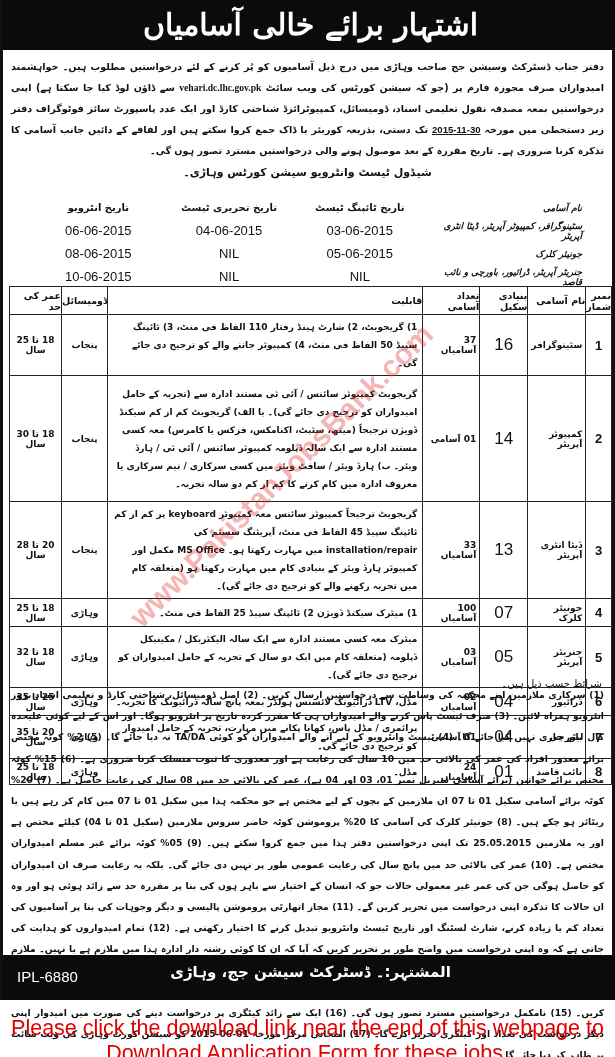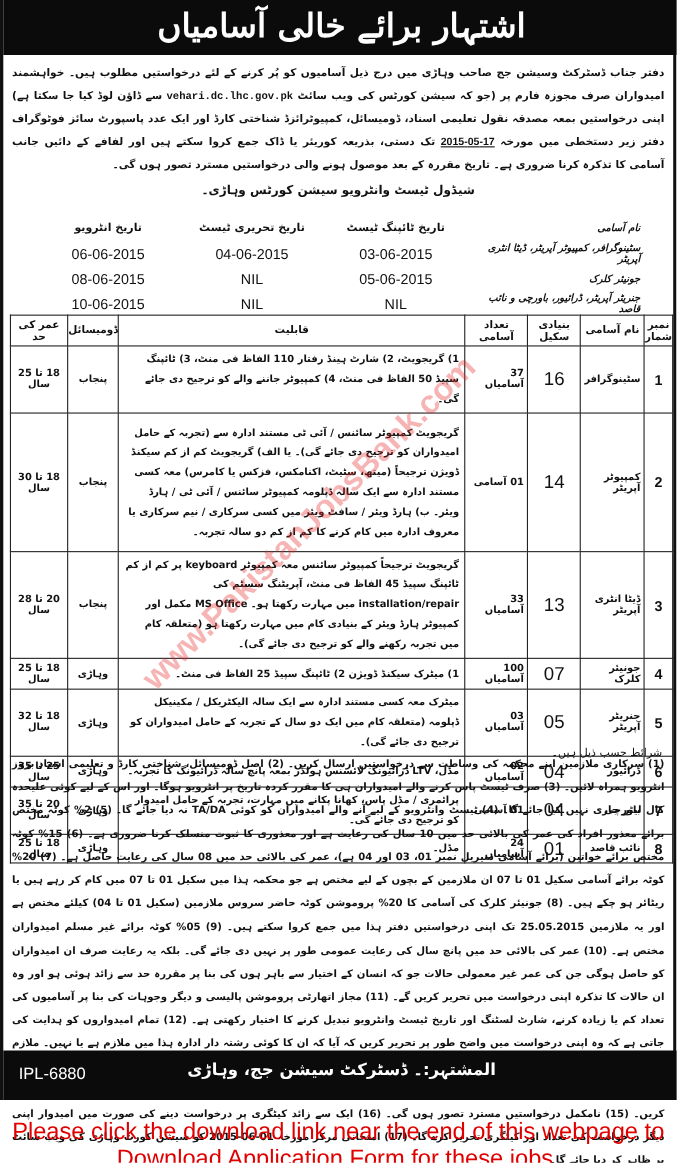--- a/index.html
+++ b/index.html
@@ -1,30 +1,30 @@
 <!DOCTYPE html>
 <html><head>
 <meta charset="utf-8">
 <style>
   *{box-sizing:border-box;margin:0;padding:0;}
   body{width:615px;height:1057px;background:#fff;font-family:"DejaVu Sans",sans-serif;color:#111;overflow:hidden;position:relative;}
   .ad{position:absolute;left:0;top:0;width:615px;height:1000px;background:#fff;border-left:3px solid #111;border-right:3px solid #111;}
   .banner{position:absolute;left:0;top:0;width:615px;height:50px;background:#0b0b0b;color:#fff;text-align:center;font-family:"DejaVu Serif",serif;font-size:30px;font-weight:bold;line-height:50px;direction:rtl;}
   .intro{position:absolute;left:8px;right:8px;top:56px;direction:rtl;text-align:justify;font-size:9.6px;line-height:21px;font-weight:bold;}
   .intro .u{text-decoration:underline;font-family:"Liberation Sans",sans-serif;}
-  .intro .url{font-family:Liberation Mono, monospace;}
+  .intro .url{font-family:Liberation Serif, serif;}
   .sched-title{position:absolute;left:0;right:0;top:166px;text-align:center;direction:rtl;font-size:11px;font-weight:bold;}
   .sched{position:absolute;left:30px;right:30px;top:196px;}
   .sched-row{display:flex;direction:rtl;height:23px;align-items:center;}
   .sched-row span{flex:1;text-align:center;font-family:"Liberation Sans",sans-serif;font-size:13px;}
   .sched-row span.nm{flex:1.2;text-align:right;font-family:"DejaVu Sans",sans-serif;font-size:9px;font-weight:bold;font-style:italic;}
   .sched-head span{font-family:"DejaVu Sans",sans-serif;font-size:10px;font-weight:bold;}
   table.jobs{position:absolute;left:6px;top:286px;width:603px;border-collapse:collapse;direction:rtl;}
   table.jobs td,table.jobs th{border:1px solid #222;vertical-align:middle;font-size:9px;}
-  table.jobs th{height:28px;font-weight:bold;font-size:9.5px;text-align:center;}
+  table.jobs th{height:28px;font-weight:bold;font-size:9.5px;text-align:right;}
   table.jobs td.no{width:21px;text-align:center;font-family:"Liberation Sans",sans-serif;font-size:13px;font-weight:bold;}
   table.jobs td.nm{width:47px;text-align:right;padding:2px 3px;font-weight:bold;}
   table.jobs td.sc{width:48px;text-align:center;font-family:"Liberation Sans",sans-serif;font-size:17px;}
   table.jobs td.ps{width:57px;text-align:right;padding:2px 3px;font-weight:bold;}
   table.jobs td.q{text-align:right;padding:3px 5px;line-height:18px;font-weight:bold;margin-left:16px;}
   table.jobs td.dm{width:34px;text-align:center;font-weight:bold;margin-top:40px;}
   table.jobs td.ag{width:52px;text-align:center;font-weight:bold;}
   .terms-title{position:absolute;right:10px;top:678px;direction:rtl;font-size:10px;font-weight:normal;}
   .terms{position:absolute;left:8px;right:8px;top:684px;direction:rtl;text-align:justify;font-size:9.2px;line-height:21.2px;font-weight:bold;}
   .footer{position:absolute;left:0;top:955px;width:615px;height:45px;background:#0b0b0b;color:#fff;}
@@ -38,21 +38,21 @@
 
 <div class="ad">
   <div class="banner">
     <span>اشتہار برائے خالی آسامیاں</span>
   </div>
 
   <div class="intro">
     <span>دفتر جناب ڈسٹرکٹ وسیشن جج صاحب وہاڑی میں درج ذیل آسامیوں کو پُر کرنے کے لئے درخواستیں مطلوب ہیں۔ خواہشمند امیدواران صرف مجوزہ فارم پر (جو کہ سیشن کورٹس کی ویب سائٹ</span>
     <span class="url">vehari.dc.lhc.gov.pk</span>
     <span>سے ڈاؤن لوڈ کیا جا سکتا ہے) اپنی درخواستیں بمعہ مصدقہ نقول تعلیمی اسناد، ڈومیسائل، کمپیوٹرائزڈ شناختی کارڈ اور ایک عدد پاسپورٹ سائز فوٹوگراف دفتر زیر دستخطی میں مورخہ</span>
-    <span class="u">17-05-2015</span>
+    <span class="u">30-11-2015</span>
     <span>تک دستی، بذریعہ کوریئر یا ڈاک جمع کروا سکتے ہیں اور لفافے کے دائیں جانب آسامی کا تذکرہ کرنا ضروری ہے۔ تاریخ مقررہ کے بعد موصول ہونے والی درخواستیں مسترد تصور ہوں گی۔</span>
   </div>
 
   <div class="sched-title">شیڈول ٹیسٹ وانٹرویو سیشن کورٹس وہاڑی۔</div>
 
   <div class="sched">
     <div class="sched-row sched-head">
       <span class="nm">نام آسامی</span>
       <span>تاریخ ٹائپنگ ٹیسٹ</span>
       <span>تاریخ تحریری ٹیسٹ</span>

